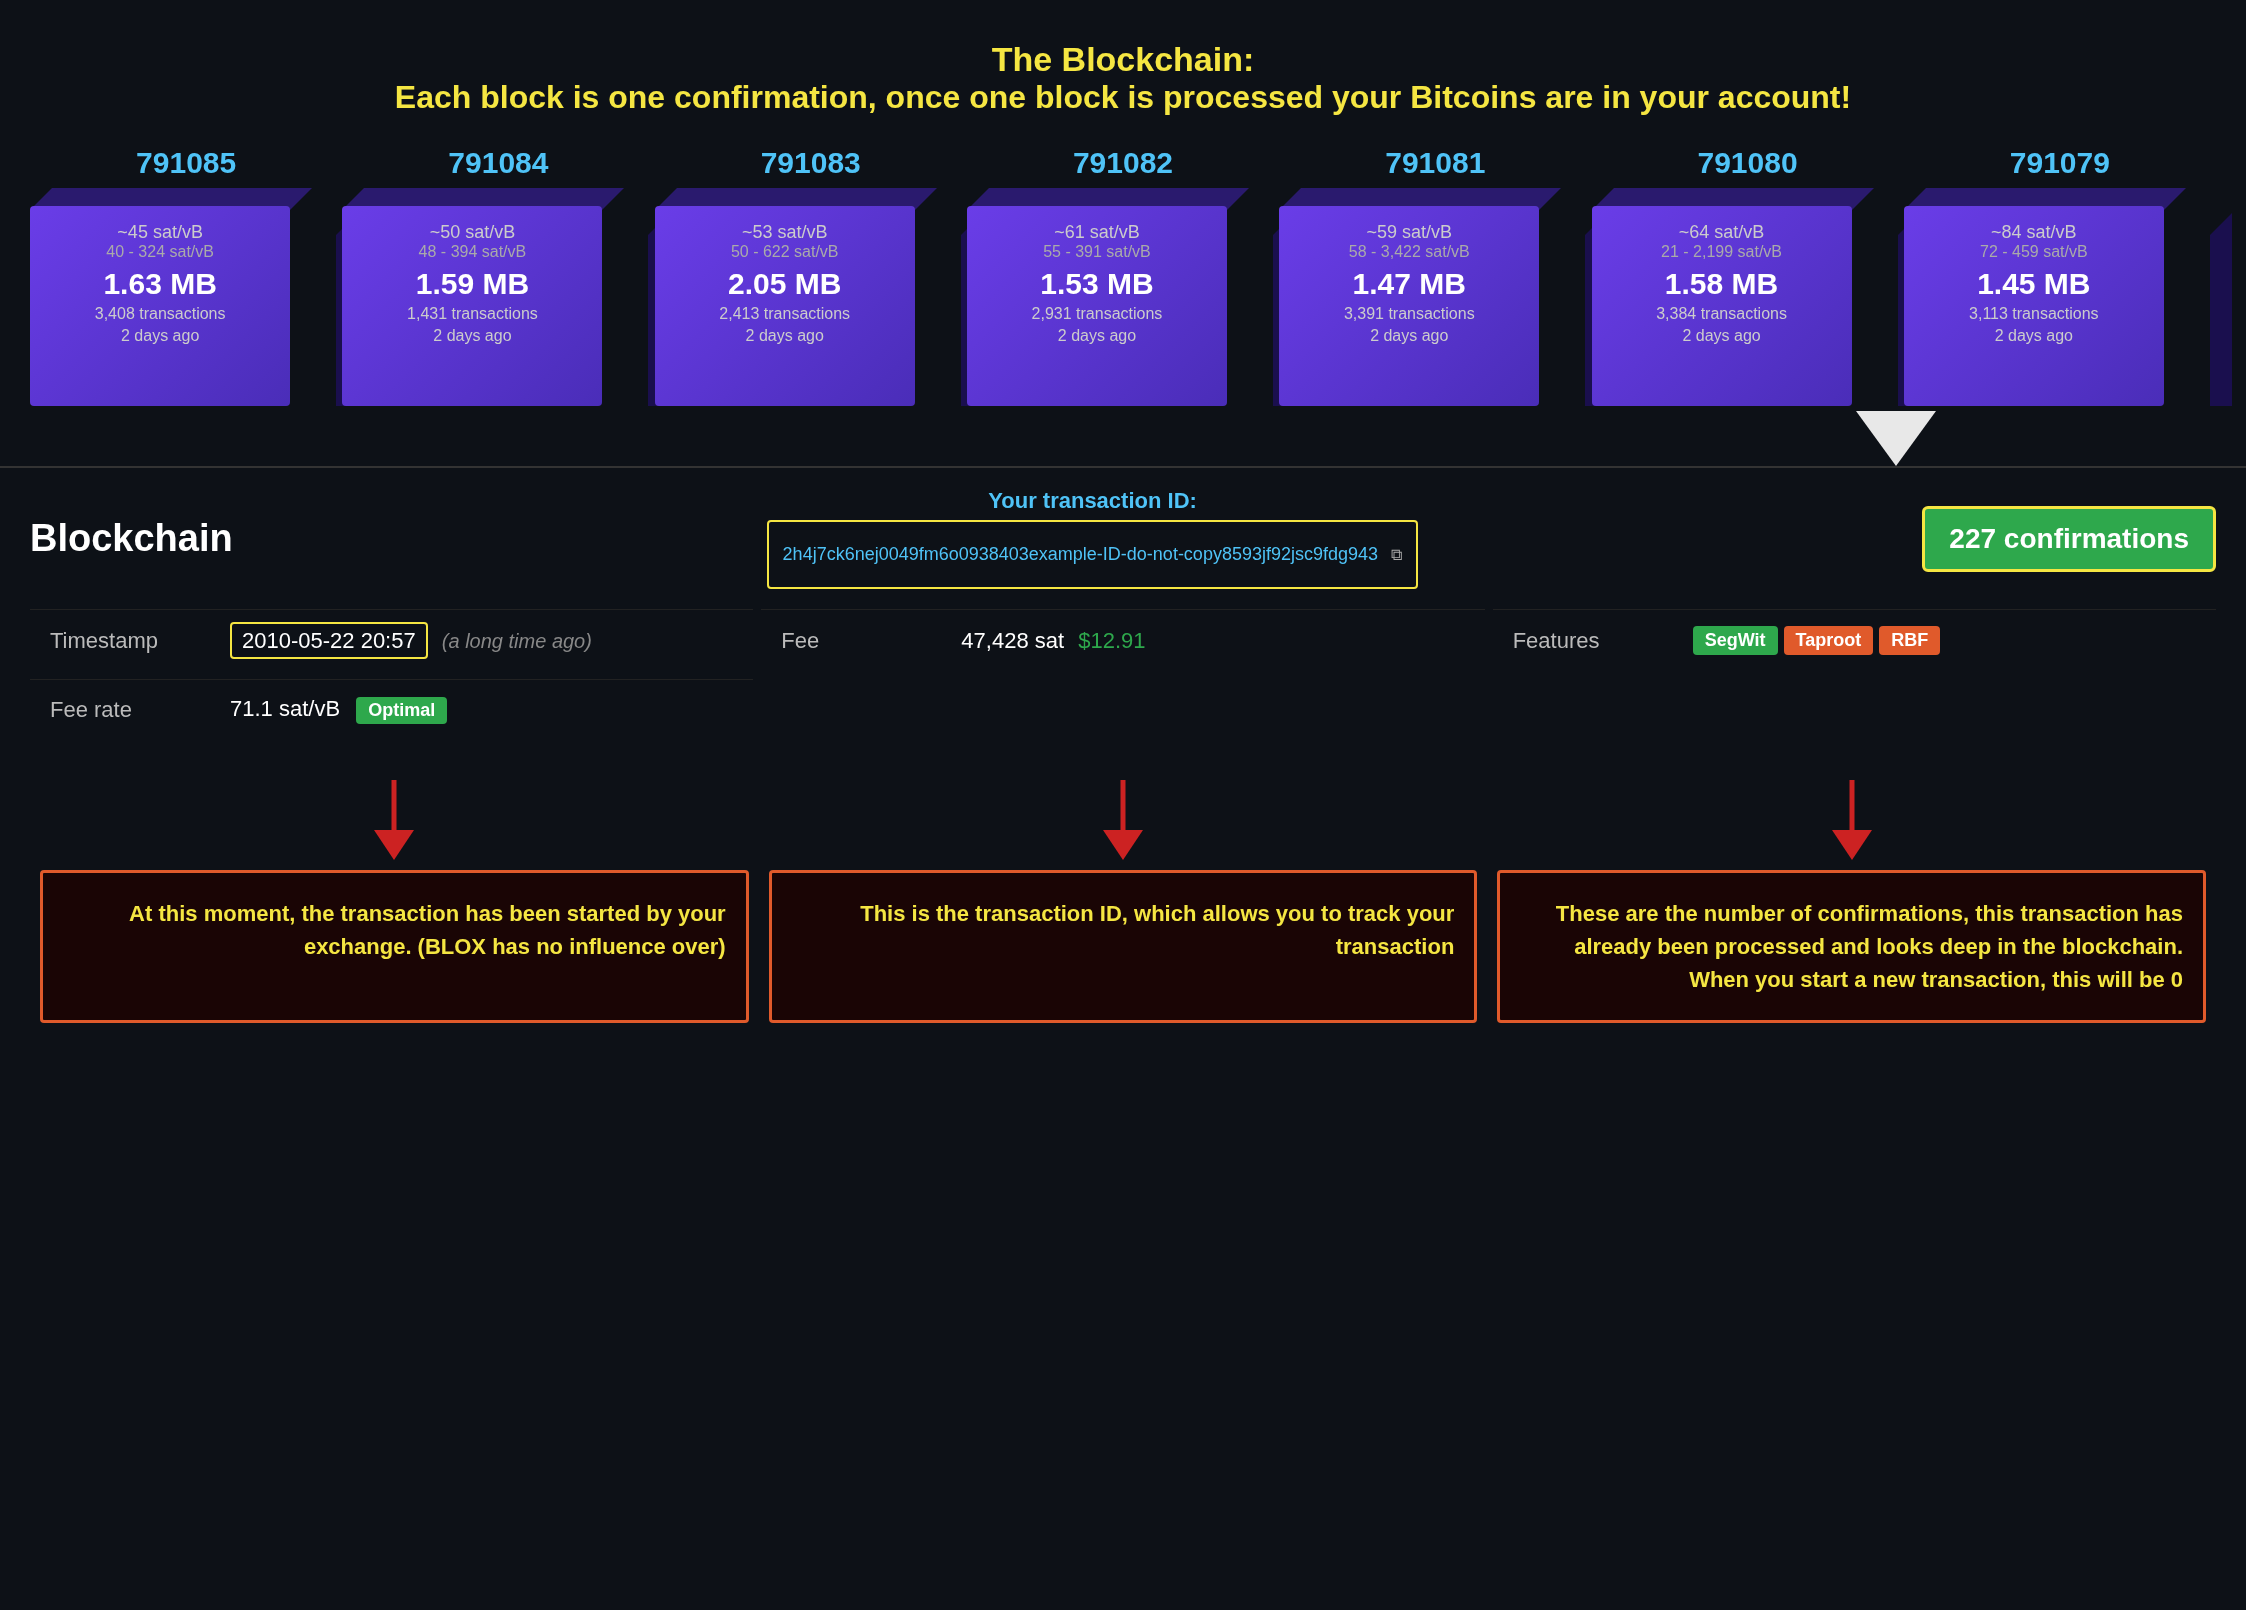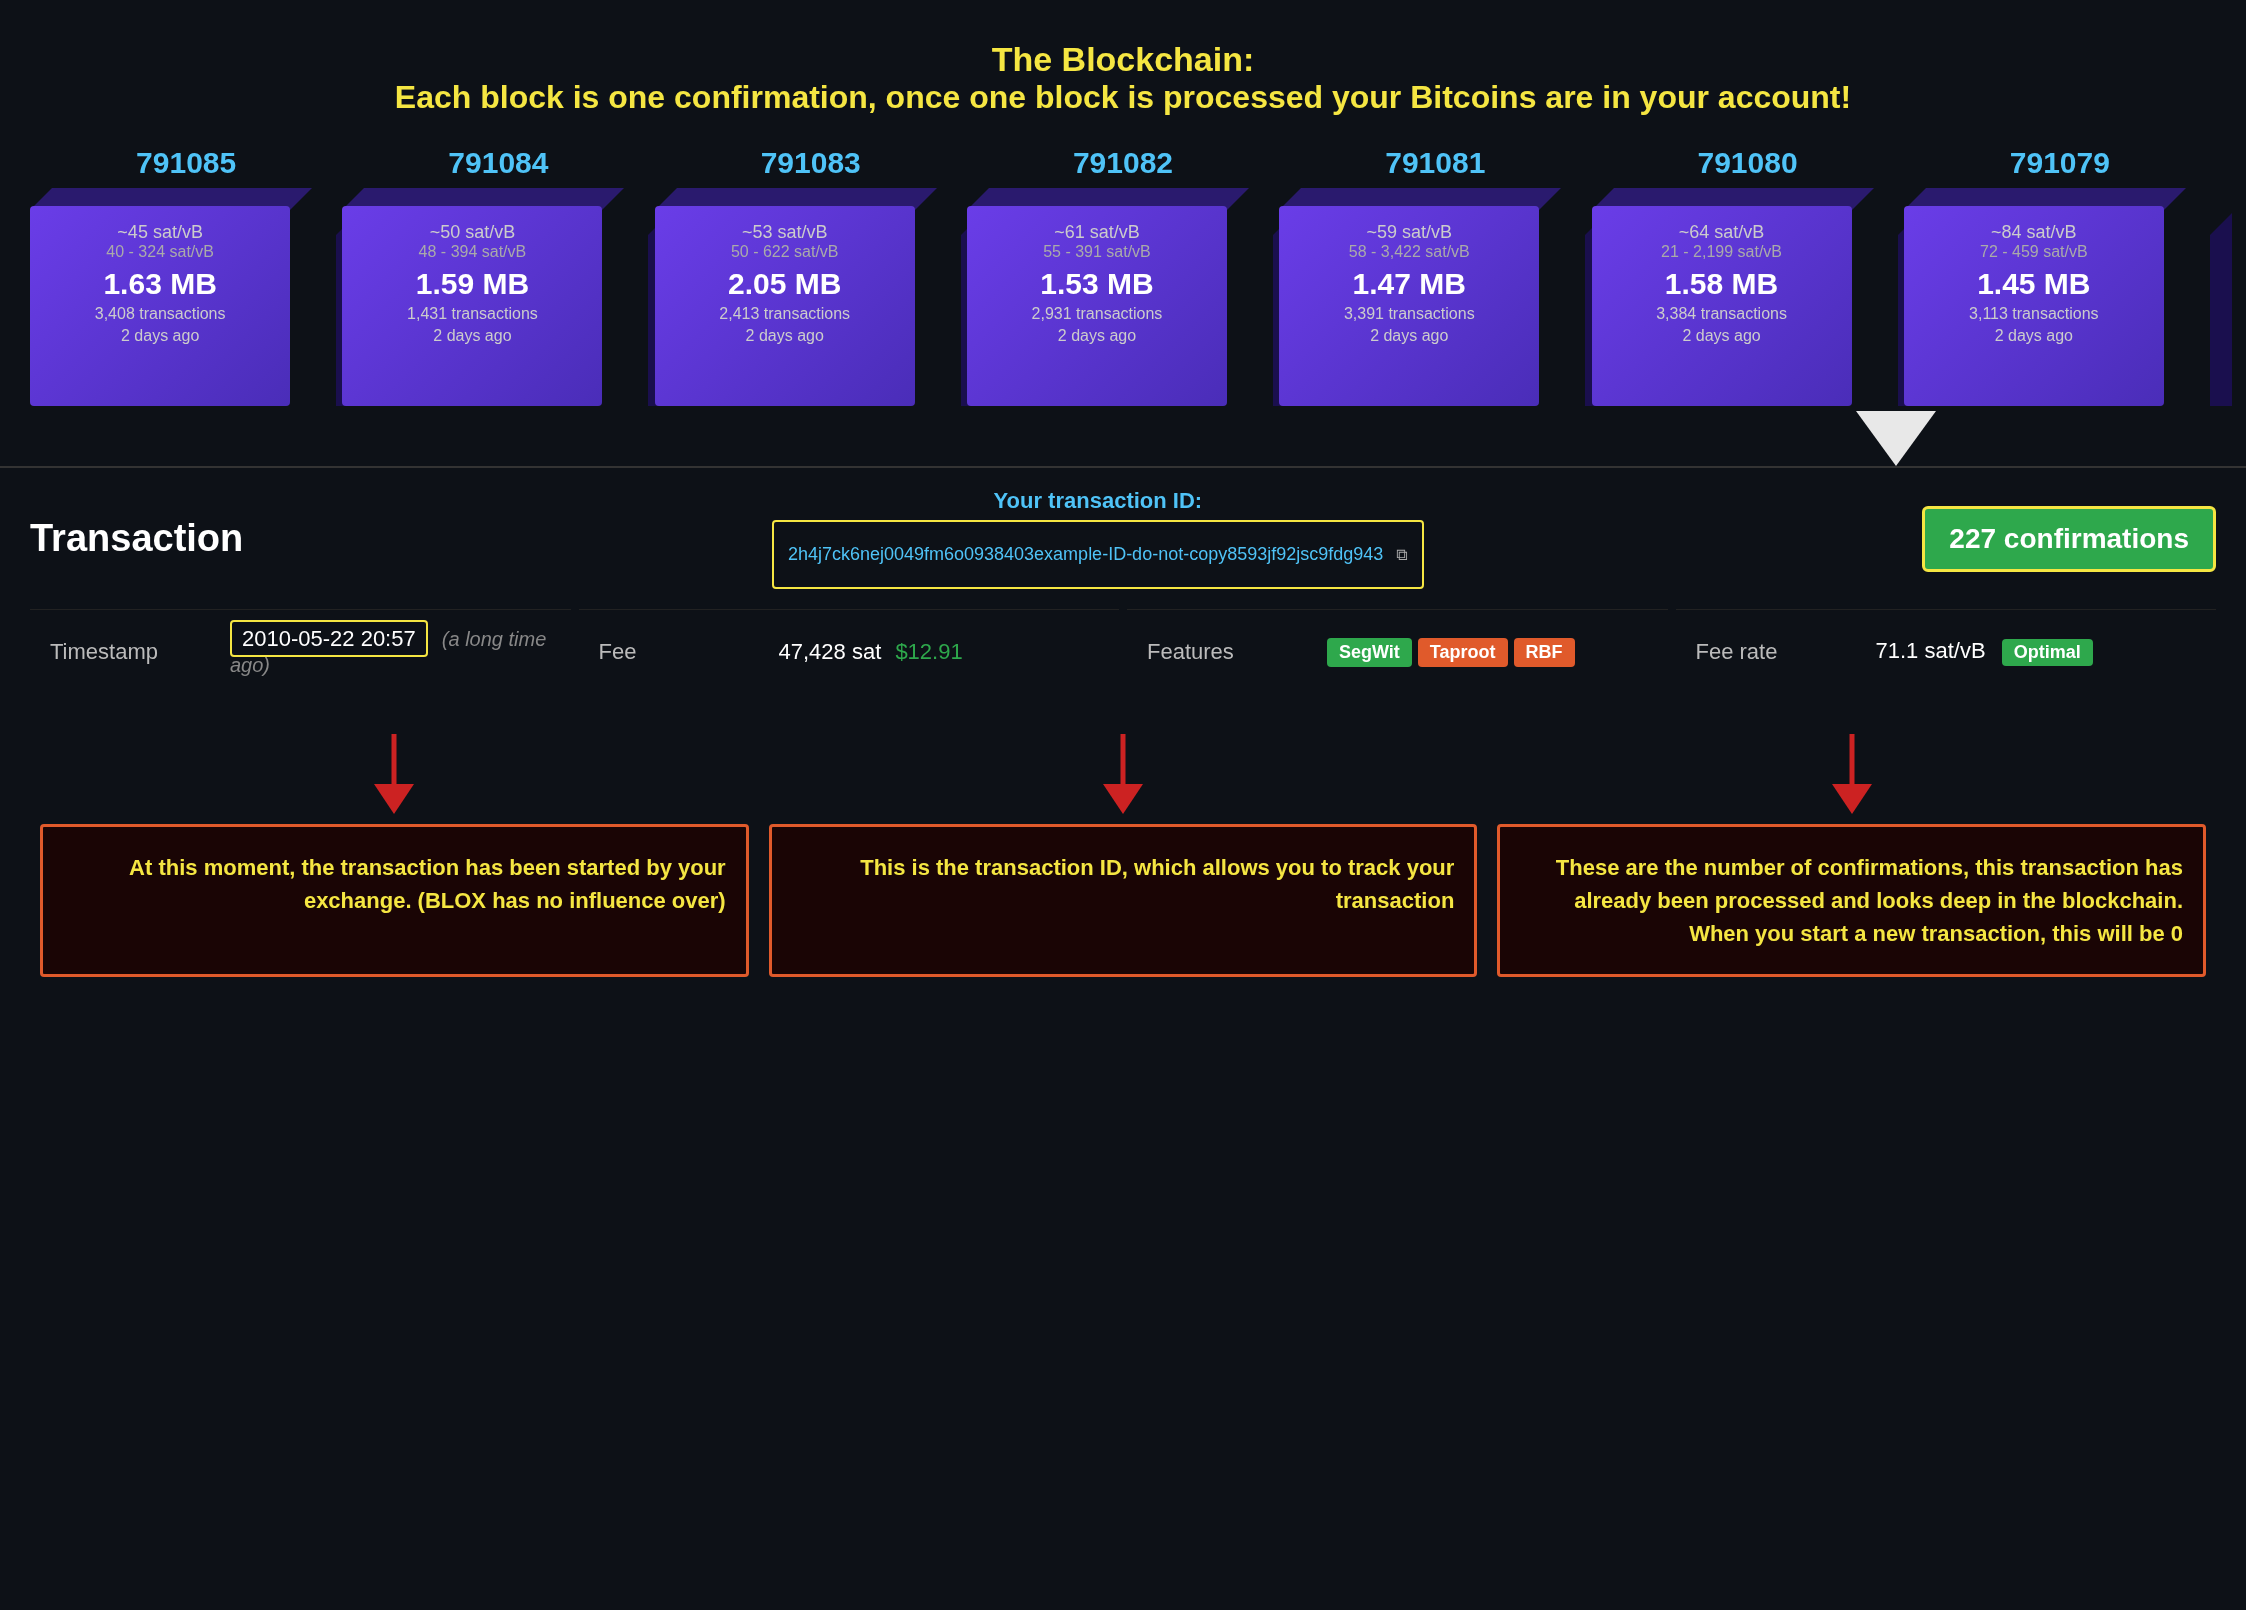--- a/index.html
+++ b/index.html
@@ -203,21 +203,21 @@
       padding: 14px 24px;
       font-size: 28px;
       font-weight: bold;
       color: #fff;
       text-align: center;
     }
 
     
     .tx-details-grid {
       display: grid;
-      grid-template-columns: 1fr 1fr 1fr 1fr;
+      grid-template-columns: 1fr 1fr 1fr;
       gap: 8px;
     }
 
     .tx-detail-row {
       display: flex;
       align-items: center;
       padding: 16px 20px;
       border-top: 1px solid #222;
     }
     .tx-detail-row:nth-child(2) { border-top: 1px solid #222; }
@@ -427,21 +427,21 @@
   </div>
 
 <div class="arrow-row">
   <div class="triangle-down"></div>
 </div>
 
 <hr class="divider-line">
 
 <div class="transaction-section">
   <div class="tx-header-row">
-    <div class="tx-title">Transaction</div>
+    <div class="tx-title">Blockchain</div>
 
     <div class="tx-id-center">
       <div class="tx-id-label">Your transaction ID:</div>
       <div class="tx-id-box">
         <span>2h4j7ck6nej0049fm6o0938403example-ID-do-not-copy8593jf92jsc9fdg943</span>
         <span class="tx-id-copy-icon">⧉</span>
       </div>
     </div>
 
     <div class="confirmations-badge">227 confirmations</div>

